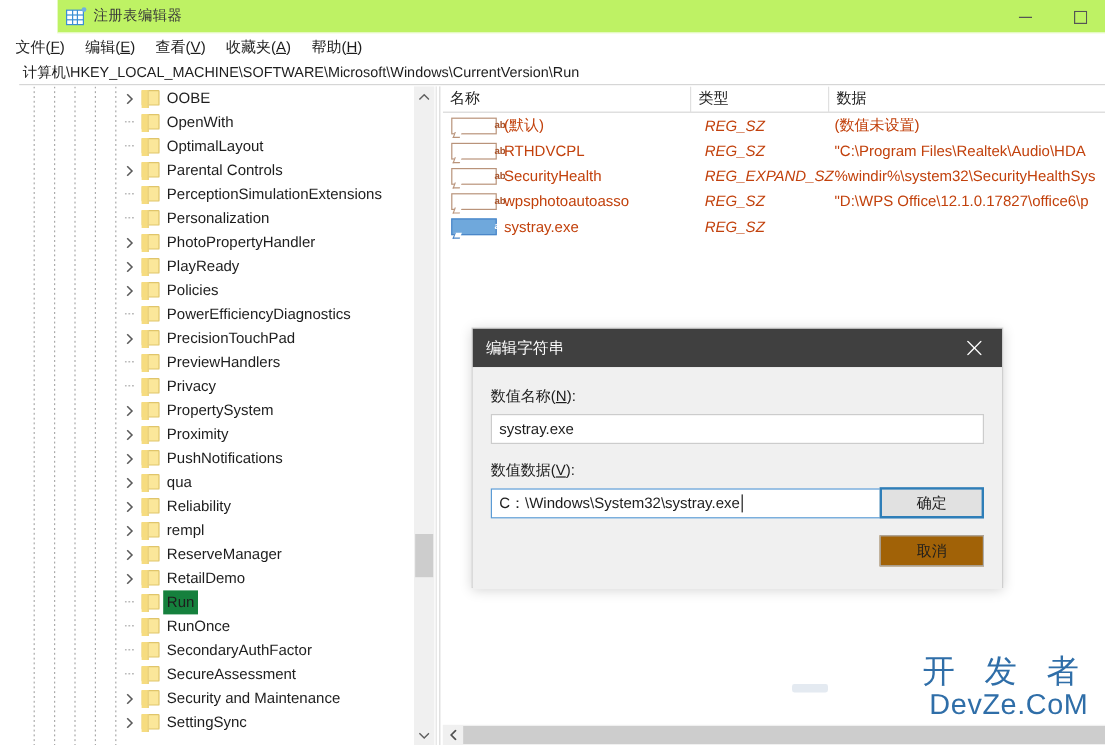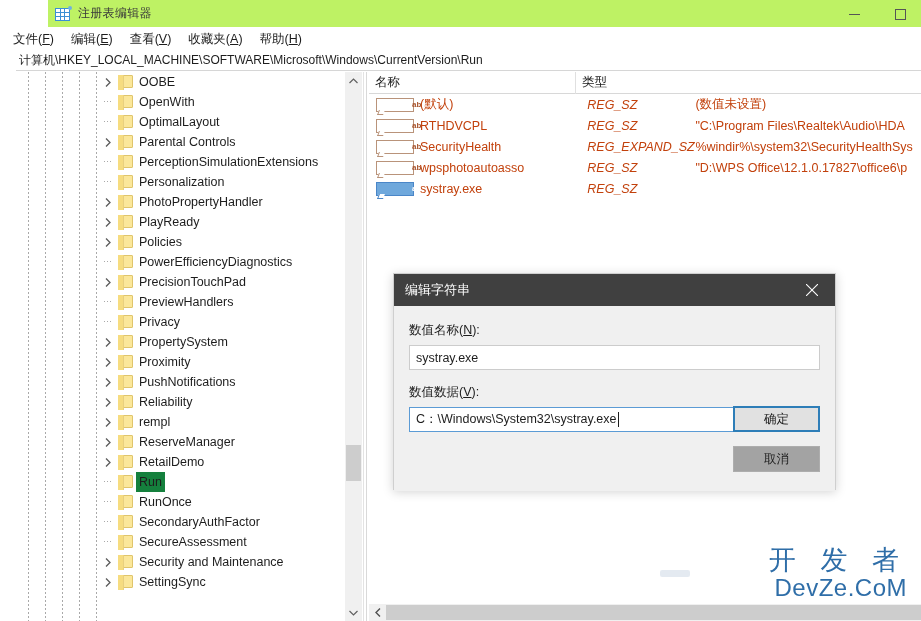--- a/index.html
+++ b/index.html
@@ -311,21 +311,21 @@
     width: 1px; height: 15px;
     background: #1d1d1d;
     margin-left: 1px;
   }
   .dlg-buttons {
     position: absolute; right: 15px; bottom: 19px;
     display: flex; gap: 14px; flex-direction: column;
   }
   .btn {
     width: 87px; height: 26px;
-    background: #a3a3a3;
+    background: #a16207;
     border: 1px solid #adadad;
     display: flex; align-items: center; justify-content: center;
     font-size: 12.5px; color: #1d1d1d;
   }
   .btn.default {
     border: 2px solid #2e7eb8;
     background: #e1e1e1;
   }
 
   
@@ -533,20 +533,29 @@
           <div class="folder"></div>
           <span class="tree-label">PushNotifications</span>
         </div>
         <div class="tree-row">
           <div class="twisty">
             <svg width="6" height="9" viewBox="0 0 6 9">
               <polyline points="1,0.5 5,4.5 1,8.5" fill="none" stroke="#5a5a5a" stroke-width="1.3"></polyline>
             </svg>
           </div>
           <div class="folder"></div>
+          <span class="tree-label">qua</span>
+        </div>
+        <div class="tree-row">
+          <div class="twisty">
+            <svg width="6" height="9" viewBox="0 0 6 9">
+              <polyline points="1,0.5 5,4.5 1,8.5" fill="none" stroke="#5a5a5a" stroke-width="1.3"></polyline>
+            </svg>
+          </div>
+          <div class="folder"></div>
           <span class="tree-label">Reliability</span>
         </div>
         <div class="tree-row">
           <div class="twisty">
             <svg width="6" height="9" viewBox="0 0 6 9">
               <polyline points="1,0.5 5,4.5 1,8.5" fill="none" stroke="#5a5a5a" stroke-width="1.3"></polyline>
             </svg>
           </div>
           <div class="folder"></div>
           <span class="tree-label">rempl</span>
@@ -626,20 +635,23 @@
 
   <div class="splitter"></div>
 
   <div class="list-pane">
     <div class="list-header">
       <div class="col col-name">
           <span>名称</span>
         </div>
       <div class="col col-type">
           <span>类型</span>
+        </div>
+      <div class="col col-data">
+          <span>数据</span>
         </div>
     </div>
     <div class="list-rows" id="list-rows">
         <div class="list-row">
           <div class="val-icon">ab</div>
           <div class="cell cell-name">(默认)</div>
           <div class="cell cell-type">REG_SZ</div>
           <div class="cell cell-data">(数值未设置)</div>
         </div>
         <div class="list-row">

